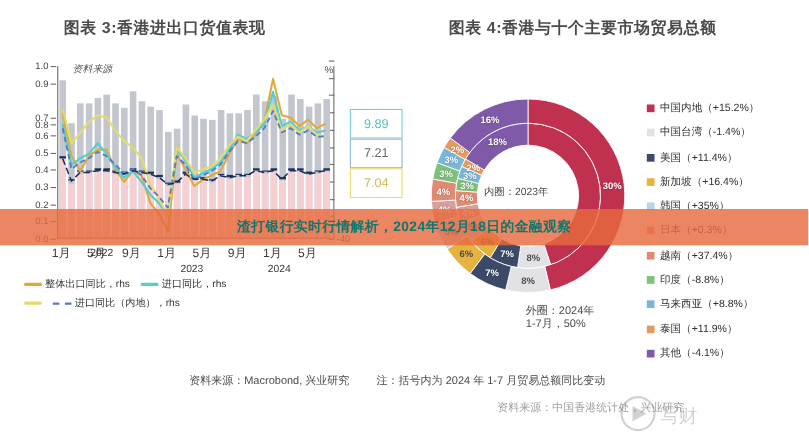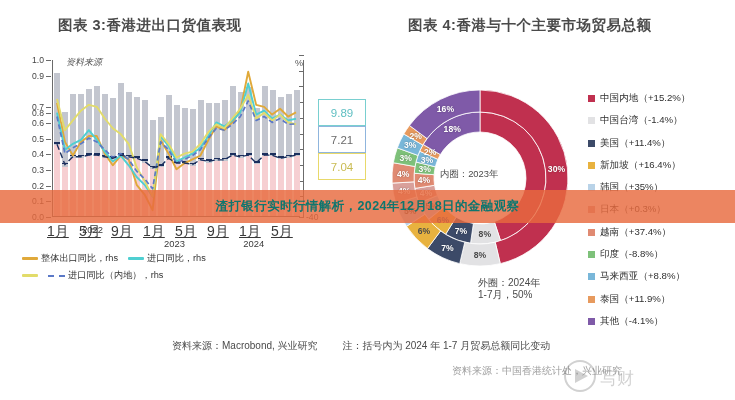--- a/index.html
+++ b/index.html
@@ -48,21 +48,21 @@
   #axis-right-line{
     position:absolute;left:285px;top:0;width:1.4px;height:157px;background:#6b6b6b;
   }
   .bar{position:absolute;bottom:0;width:5.1px;}
   .bar .imp{position:absolute;bottom:0;width:100%;background:#c3c6cf;}
   .bar .reexp{position:absolute;bottom:0;width:100%;background:#f6cfd2;}
   .bar .hk{position:absolute;width:100%;height:1.6px;background:#1b2f5e;}
   .spark{position:absolute;left:0;top:0;width:100%;height:100%;}
 
   
-  .xlab{position:absolute;font-size:14px;color:#3a3a3a;white-space:nowrap;text-decoration:underline;}
+  .xlab{position:absolute;font-size:11px;color:#3a3a3a;white-space:nowrap;}
   .xyear{position:absolute;font-size:9.4px;color:#3a3a3a;white-space:nowrap;}
 
   
   .callout{
     position:absolute;width:48px;height:27px;box-sizing:border-box;
     display:flex;align-items:center;justify-content:center;
     font-size:11.5px;background:#fff;
   }
   #callout-0{left:300px;top:12px;border:1.2px solid #e0a93a;color:#d99a2b;}
   #callout-1{left:300px;top:39px;border:1.2px solid #79cfd0;color:#5fbfc2;}

